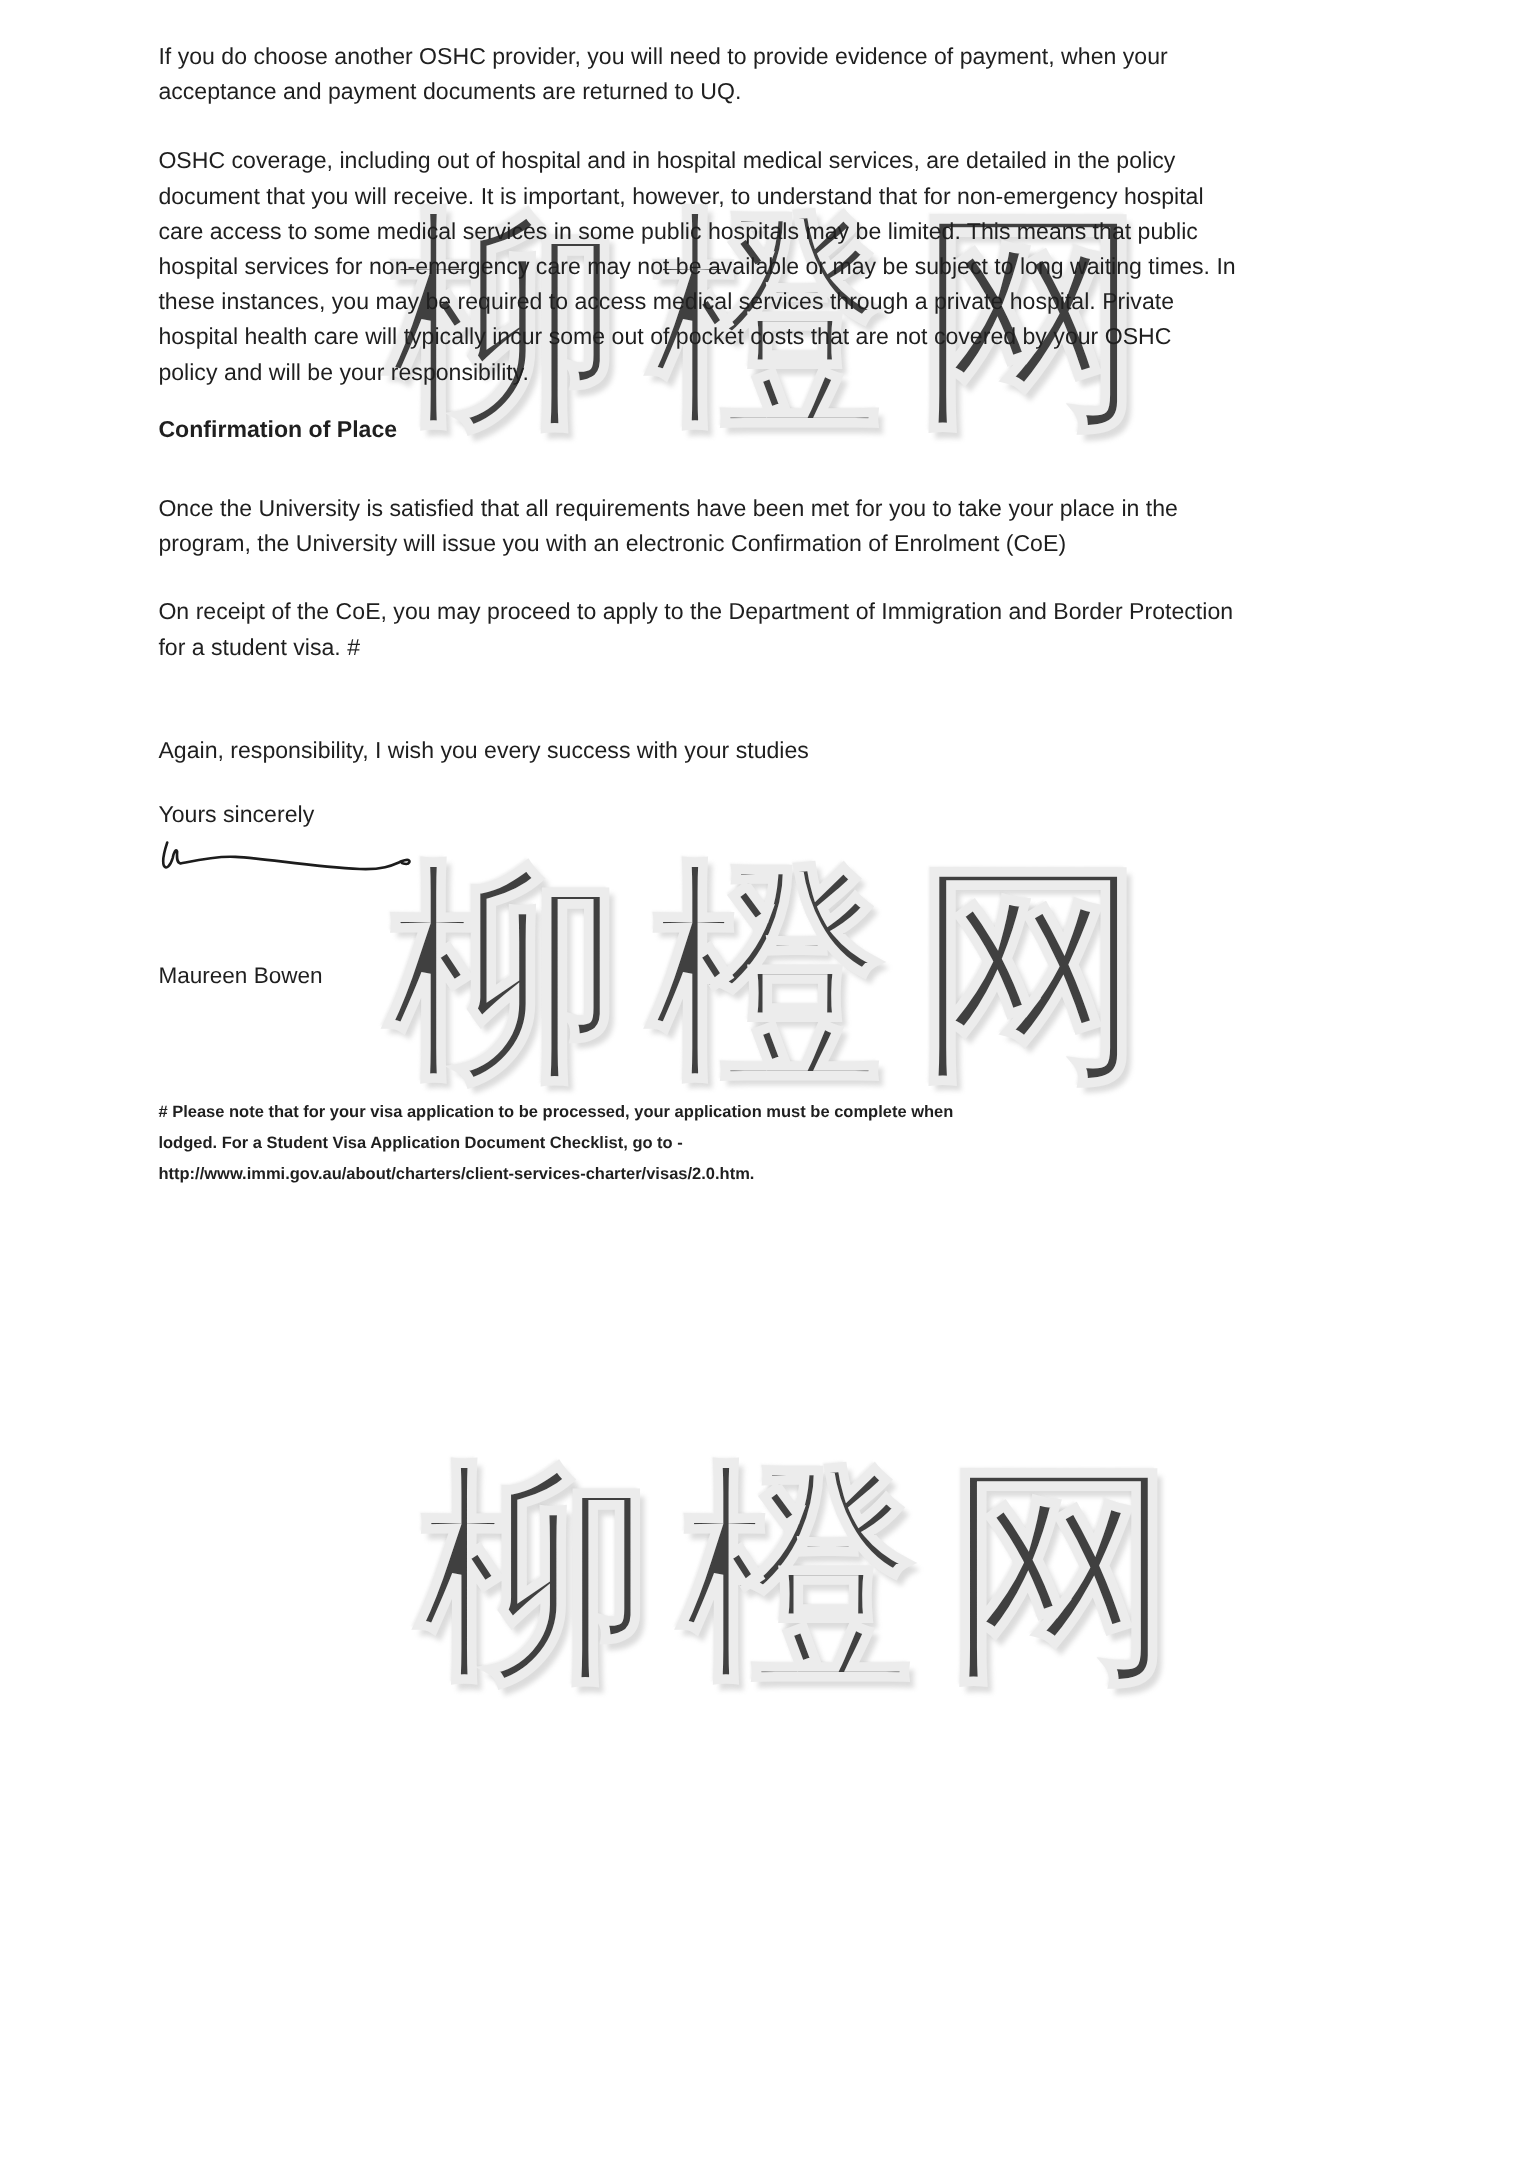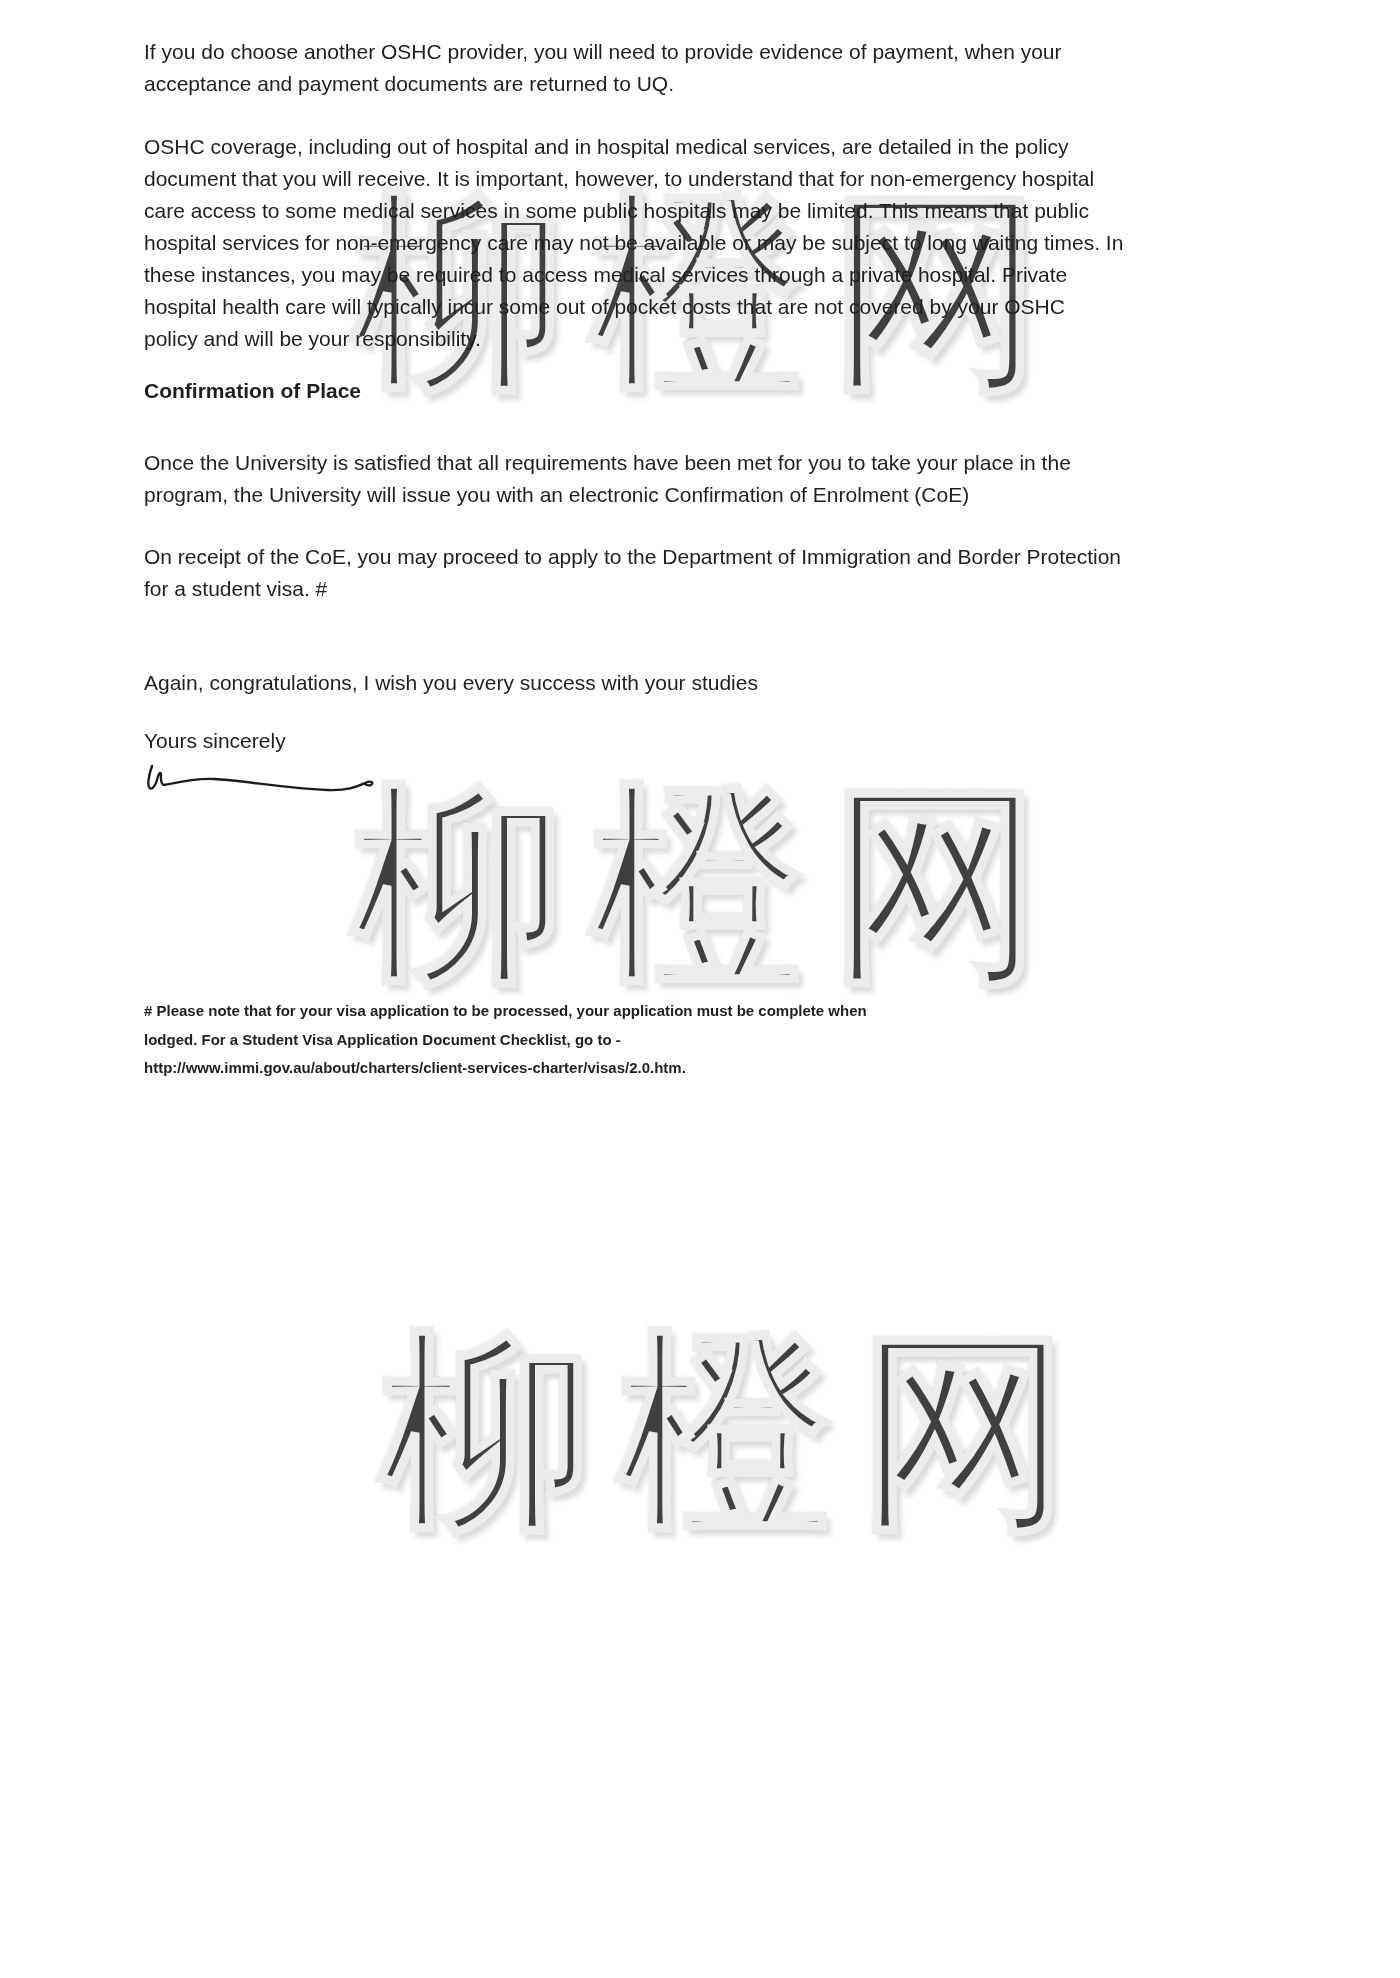--- a/index.html
+++ b/index.html
@@ -89,31 +89,32 @@
 policy and will be your responsibility.</p>
 
     <h3 id="heading" class="heading">Confirmation of Place</h3>
 
     <p id="p3" class="body">Once the University is satisfied that all requirements have been met for you to take your place in the
 program, the University will issue you with an electronic Confirmation of Enrolment (CoE)</p>
 
     <p id="p4" class="body">On receipt of the CoE, you may proceed to apply to the Department of Immigration and Border Protection
 for a student visa. #</p>
 
-    <p id="p5" class="body">Again, congratulations, I wish you every success with your studies</p>
+    <p id="p5" class="body">Again, responsibility, I wish you every success with your studies</p>
 
     <p id="p6" class="body">Yours sincerely</p>
 
     <svg id="signature" width="234" height="40" viewBox="0 0 234 40" aria-hidden="true">
       <path d="M8,12 C6,18 3,28 5,33 C7,37 11,33 13,26 C14,21 16,17 17,20
                C17,24 16,30 20,31 C35,28 52,24 70,25 C95,26 140,34 183,36
                C205,37 214,32 221,29 C227,26.5 229,28 228,30 C227,32 224,31.5 221.5,30.5" fill="none" stroke="#1c1c1c" stroke-width="2.4" stroke-linecap="round" stroke-linejoin="round"></path>
     </svg>
 
     <div id="signatory" class="body">
+      <div>Maureen Bowen</div>
     </div>
 
     <p id="footnote" class="footnote"># Please note that for your visa application to be processed, your application must be complete when
 lodged. For a Student Visa Application Document Checklist, go to -
 http://www.immi.gov.au/about/charters/client-services-charter/visas/2.0.htm.</p>
 
   </div>
 </div>
 
 </body></html>

